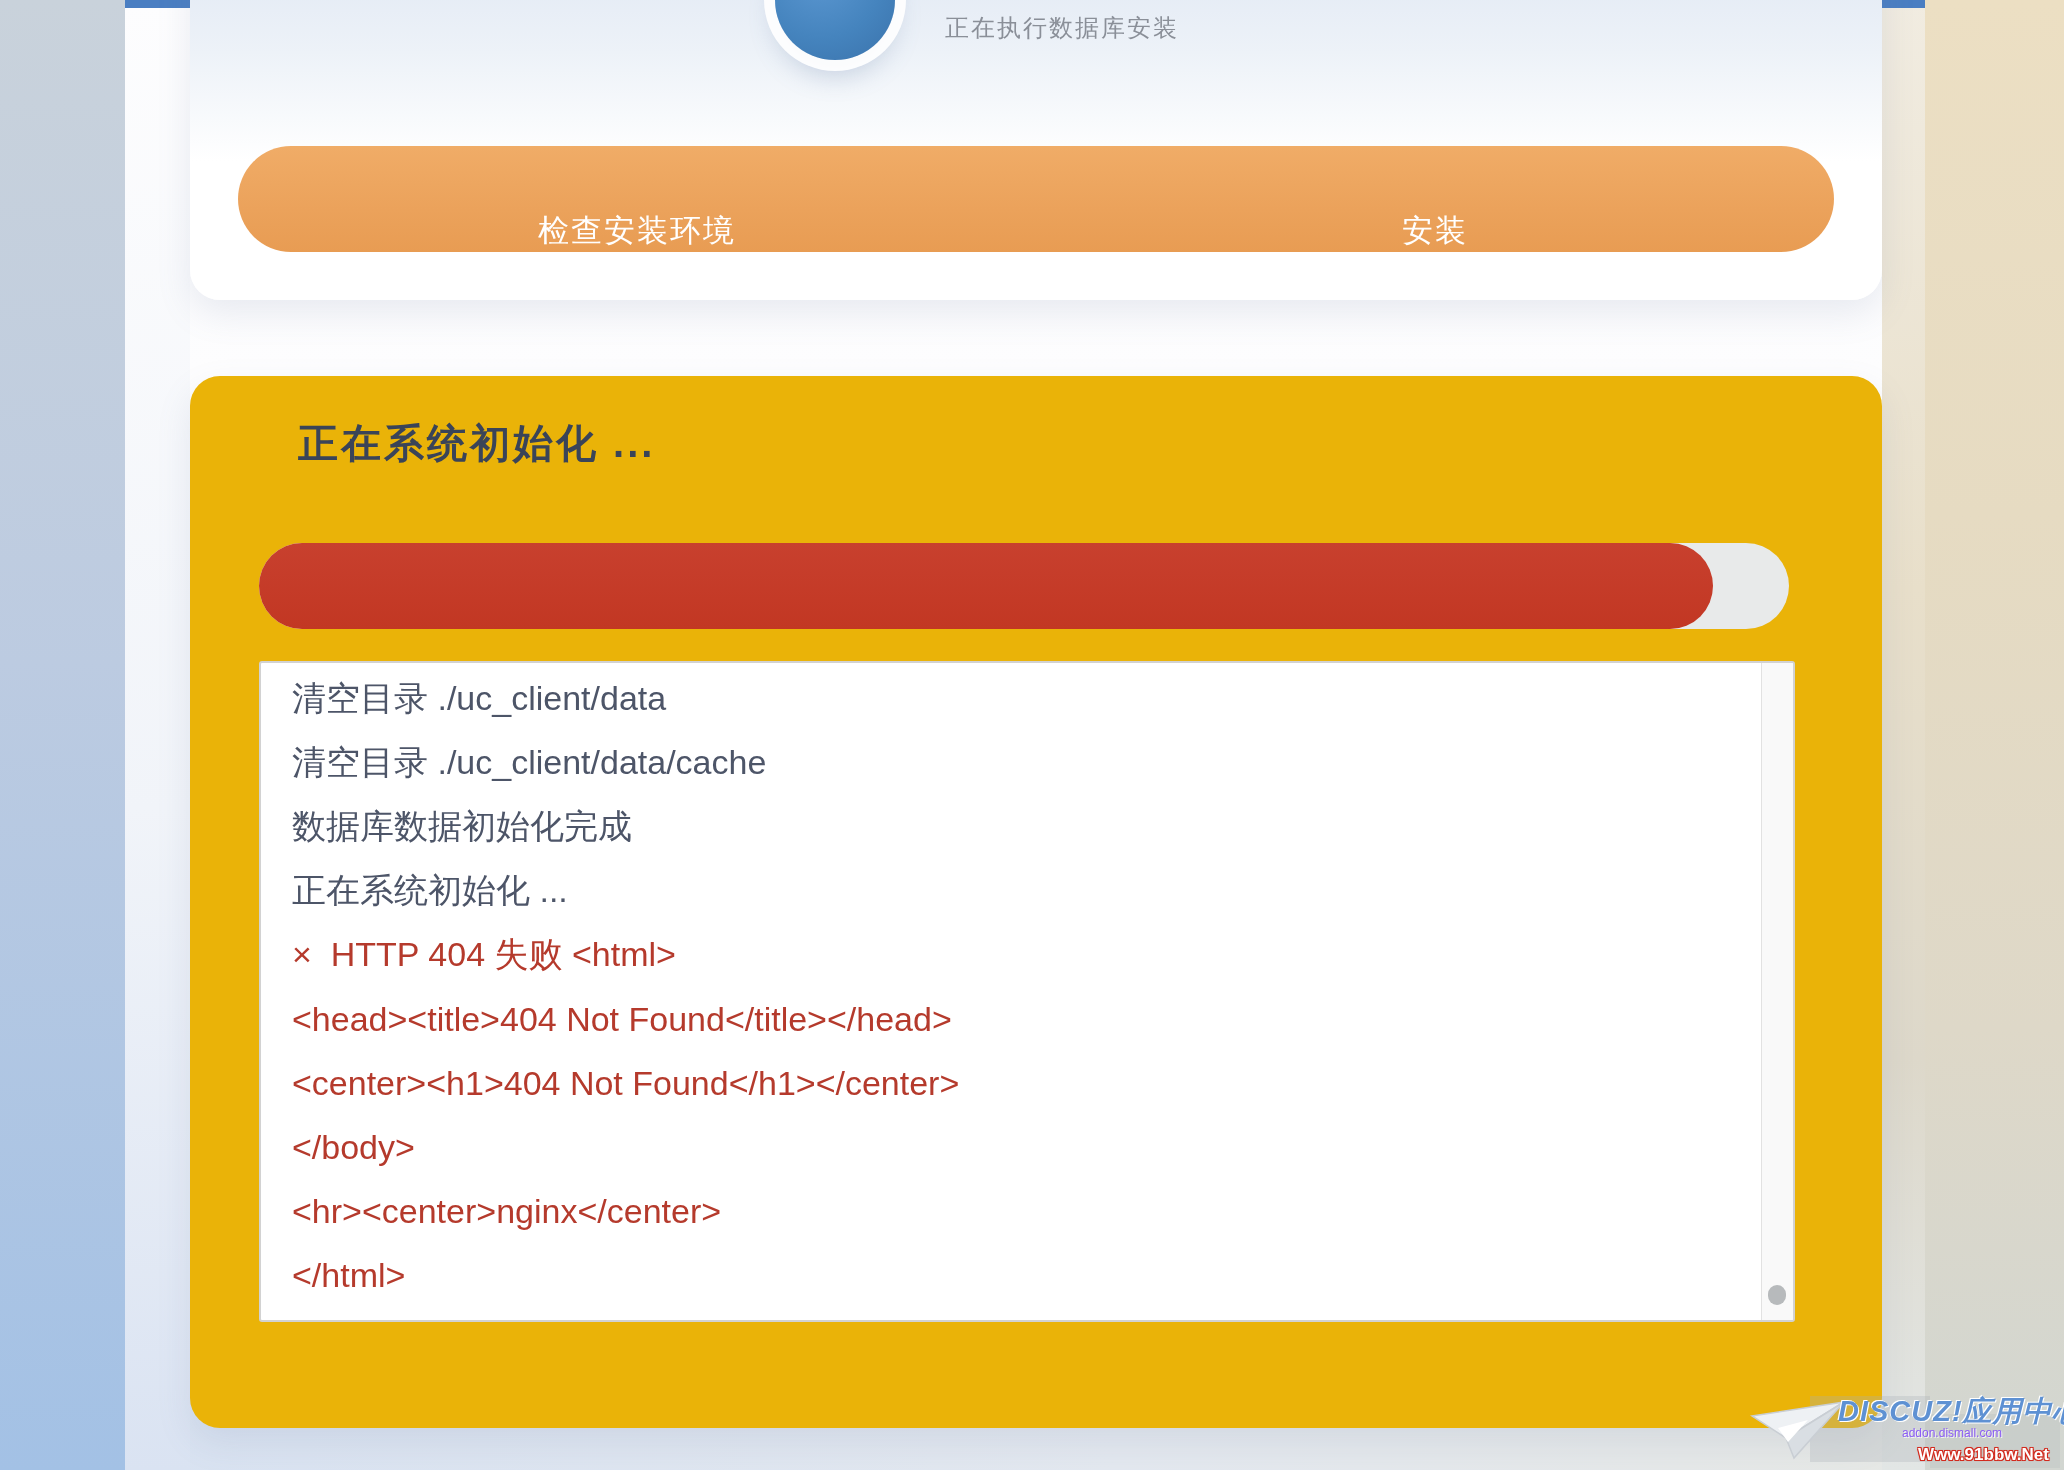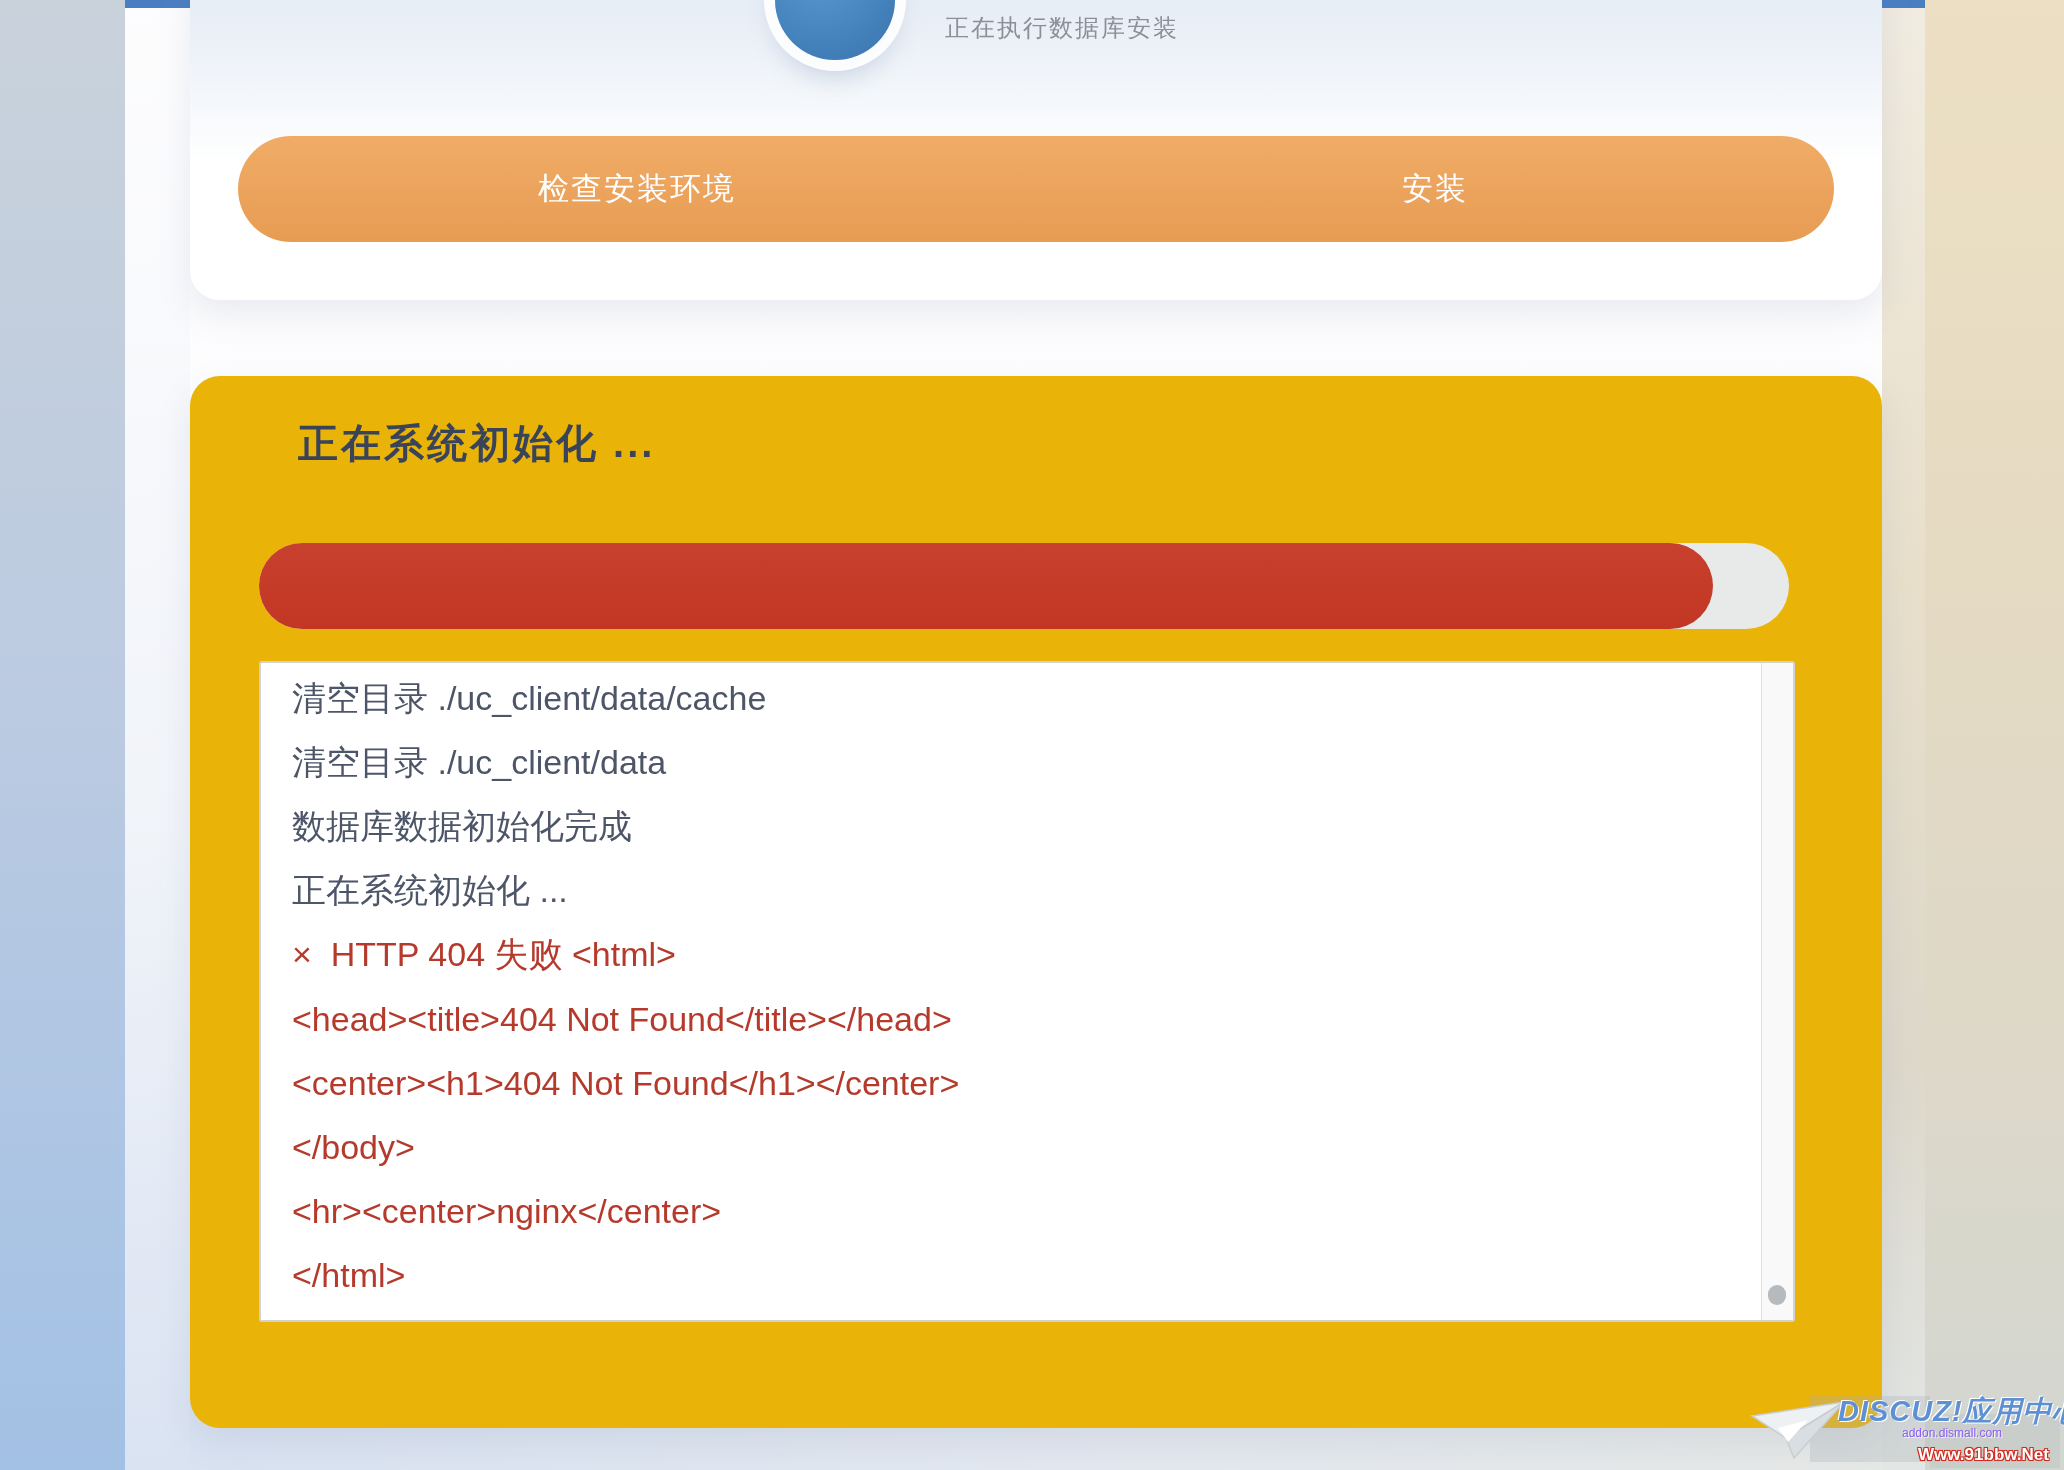--- a/index.html
+++ b/index.html
@@ -31,23 +31,23 @@
     background:linear-gradient(180deg,#dfe7f3 0%,#edf2f8 32%,#ffffff 62%); }
 
   .step-circle { position:absolute; left:585px; top:4px; width:120px; height:120px;
     border-radius:50%;
     background:radial-gradient(circle at 38% 30%,#5b97d1 0%,#4584be 55%,#3a72ab 100%);
     box-shadow:0 0 0 11px rgba(255,255,255,0.92), 0 16px 26px rgba(90,120,160,0.28);
     display:flex; align-items:center; justify-content:center; }
   .step-circle .num { color:#ffffff; font-size:64px; font-weight:bold; margin-top:-58px; }
   .step-status { position:absolute; left:755px; top:76px; font-size:24px; color:#8a8f98; letter-spacing:2px; }
 
-  .steps-bar { position:absolute; left:48px; top:200px; width:1596px; height:106px;
+  .steps-bar { position:absolute; left:48px; top:210px; width:1596px; height:106px;
     border-radius:53px; background:linear-gradient(180deg,#f0ac67 0%,#eba25b 60%,#e89c53 100%);
-    display:flex; align-items:center; }
+    display:flex; align-items:flex-end; }
   .step-item { flex:1; display:flex; align-items:center; justify-content:center;
     color:#ffffff; font-size:31px; letter-spacing:2px; }
 
   
   .card.main { left:190px; top:376px; width:1692px; height:1052px; }
   .section-title { position:absolute; left:108px; top:40px; font-size:40px; font-weight:bold;
     color:#3a4458; letter-spacing:3px; }
 
   .progress { position:absolute; left:69px; top:167px; width:1530px; height:86px;
     border-radius:43px; background:#e8eaea; }
@@ -104,22 +104,22 @@
 
   <div class="card main">
     <div class="section-title">正在系统初始化 ...</div>
 
     <div class="progress">
       <div class="fill" style="width: 95%;"></div>
     </div>
 
     <div class="logbox">
       <div class="log-lines">
+          <div class="log-line normal">清空目录 ./uc_client/data</div>
           <div class="log-line normal">清空目录 ./uc_client/data/cache</div>
-          <div class="log-line normal">清空目录 ./uc_client/data</div>
           <div class="log-line normal">数据库数据初始化完成</div>
           <div class="log-line normal">正在系统初始化 ...</div>
           <div class="log-line error">×  HTTP 404 失败 &lt;html&gt;</div>
           <div class="log-line error">&lt;head&gt;&lt;title&gt;404 Not Found&lt;/title&gt;&lt;/head&gt;</div>
           <div class="log-line error">&lt;center&gt;&lt;h1&gt;404 Not Found&lt;/h1&gt;&lt;/center&gt;</div>
           <div class="log-line error">&lt;/body&gt;</div>
           <div class="log-line error">&lt;hr&gt;&lt;center&gt;nginx&lt;/center&gt;</div>
           <div class="log-line error">&lt;/html&gt;</div>
         </div>
       <div class="log-scrollbar">

